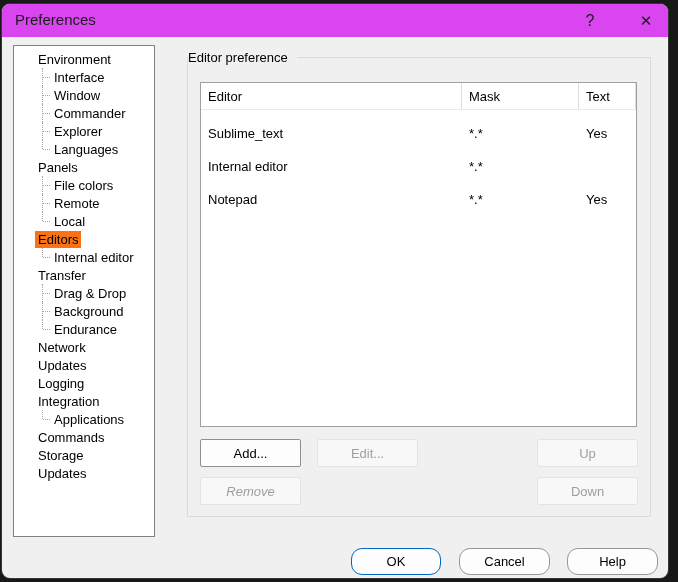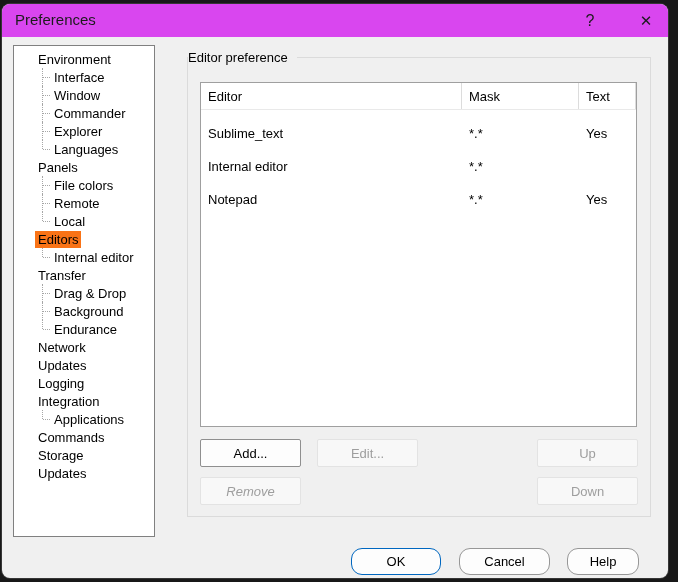--- a/index.html
+++ b/index.html
@@ -62,21 +62,21 @@
   #btn-up{left:349px;top:381px;width:101px;}
   #btn-remove{left:12px;top:419px;width:101px;font-style:italic;}
   #btn-down{left:349px;top:419px;width:101px;}
   .fbtn{
     position:absolute;top:544px;height:27px;box-sizing:border-box;
     background:#fdfdfd;border:1px solid #979797;border-radius:11px;
     font-size:13px;color:#000;display:flex;align-items:center;justify-content:center;cursor:default;
   }
   #btn-ok{left:349px;width:90px;border-color:#0067c0;}
   #btn-cancel{left:457px;width:91px;}
-  #btn-help{left:565px;width:72px;}
+  #btn-help{left:565px;width:91px;}
 </style>
 </head>
 <body>
 
 <div class="dialog">
 
   <div class="titlebar">
     <span class="title">Preferences</span>
     <span class="tb-btn help-btn">
       <span>?</span>

